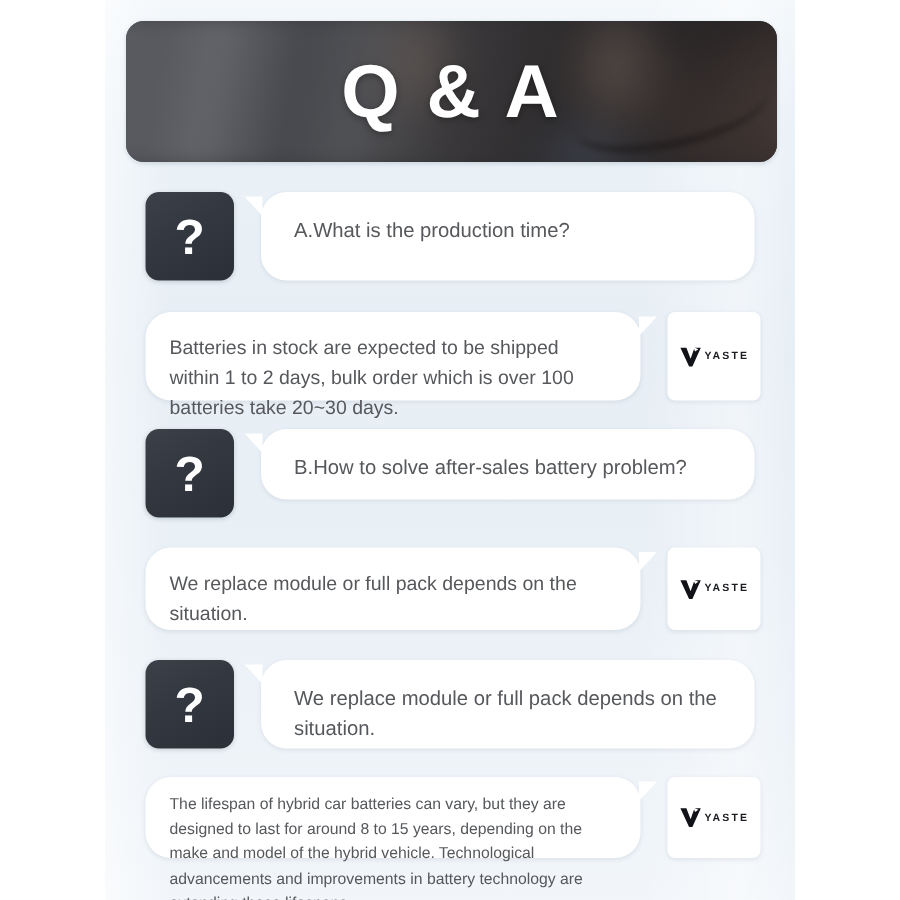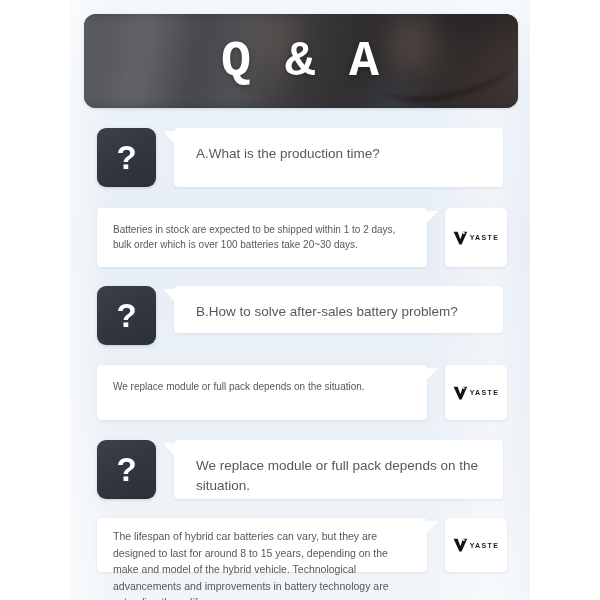--- a/index.html
+++ b/index.html
@@ -110,21 +110,21 @@
     position: absolute;
     inset: 0;
     display: flex;
     align-items: center;
     justify-content: center;
     color: #ffffff;
     font-size: 50px;
     font-weight: 700;
     letter-spacing: 2px;
     text-shadow: 0 1px 5px rgba(0,0,0,0.35);
-    font-family: Liberation Mono, monospace;
+    font-family: Liberation Sans, sans-serif;
   }
 
   
   .qa-row {
     position: absolute;
     display: flex;
     align-items: flex-start;
   }
 
   
@@ -144,21 +144,21 @@
     font-size: 33px;
     font-weight: 700;
     line-height: 1;
     font-family: "Liberation Sans", sans-serif;
   }
 
   
   .bubble {
     position: relative;
     background: #ffffff;
-    border-radius: 4px;
+    border-radius: 17px;
     box-shadow: 0 1px 3px rgba(90,110,130,0.13);
     box-sizing: border-box;
   }
   .bubble .txt {
     color: #56585c;
     font-family: "Liberation Sans", sans-serif;
     white-space: pre-line;
   }
 
   
@@ -187,21 +187,21 @@
   .a-bubble::after {
     content: "";
     position: absolute;
     right: -11px;
     top: 3px;
     width: 0; height: 0;
     border-top: 13px solid #ffffff;
     border-right: 12px solid transparent;
   }
   .a-bubble .txt {
-    font-size: 10px;
+    font-size: 13px;
     line-height: 1.52;
   }
   .a-bubble.small .txt {
     font-size: 10.5px;
     line-height: 1.58;
   }
 
   
   .logo-card {
     margin-left: 18px;

